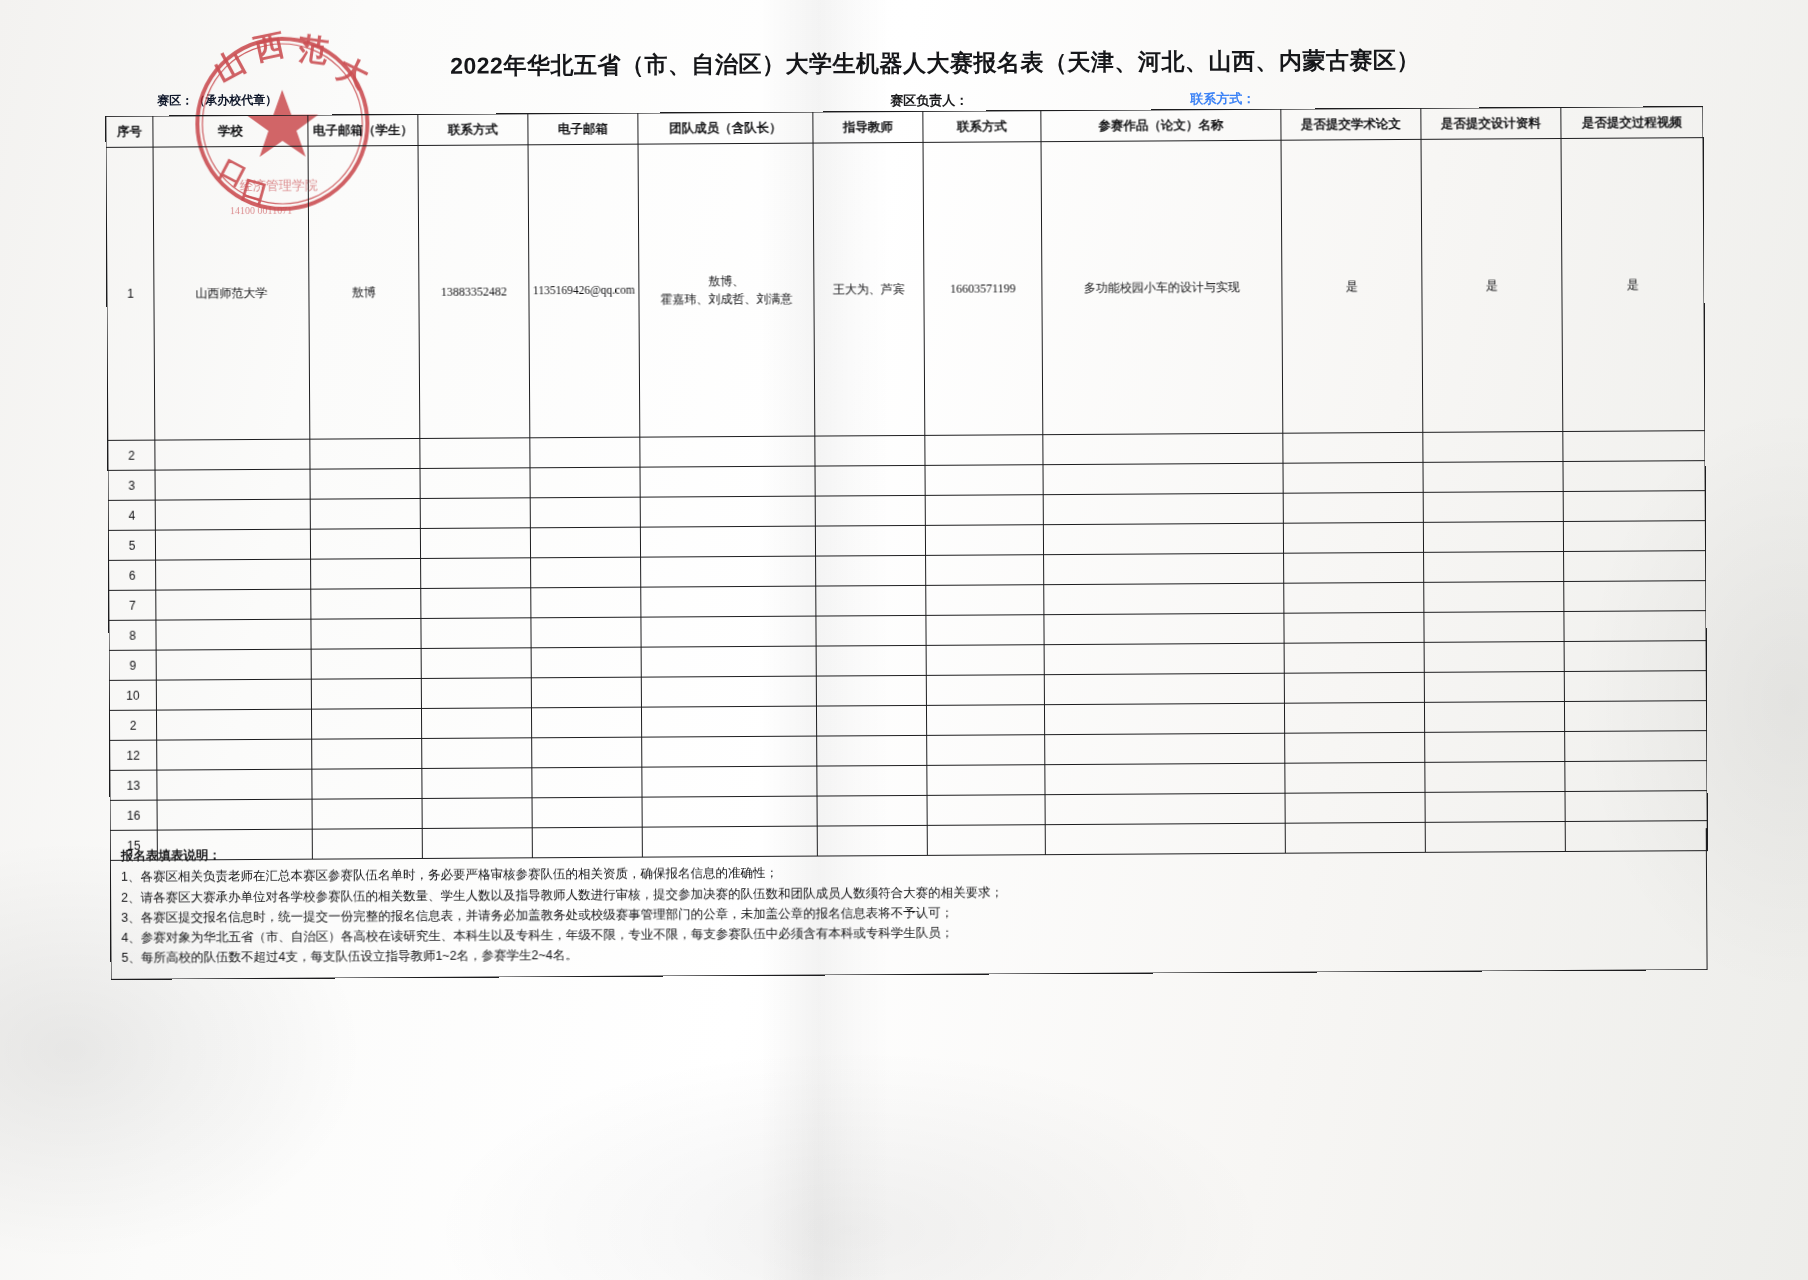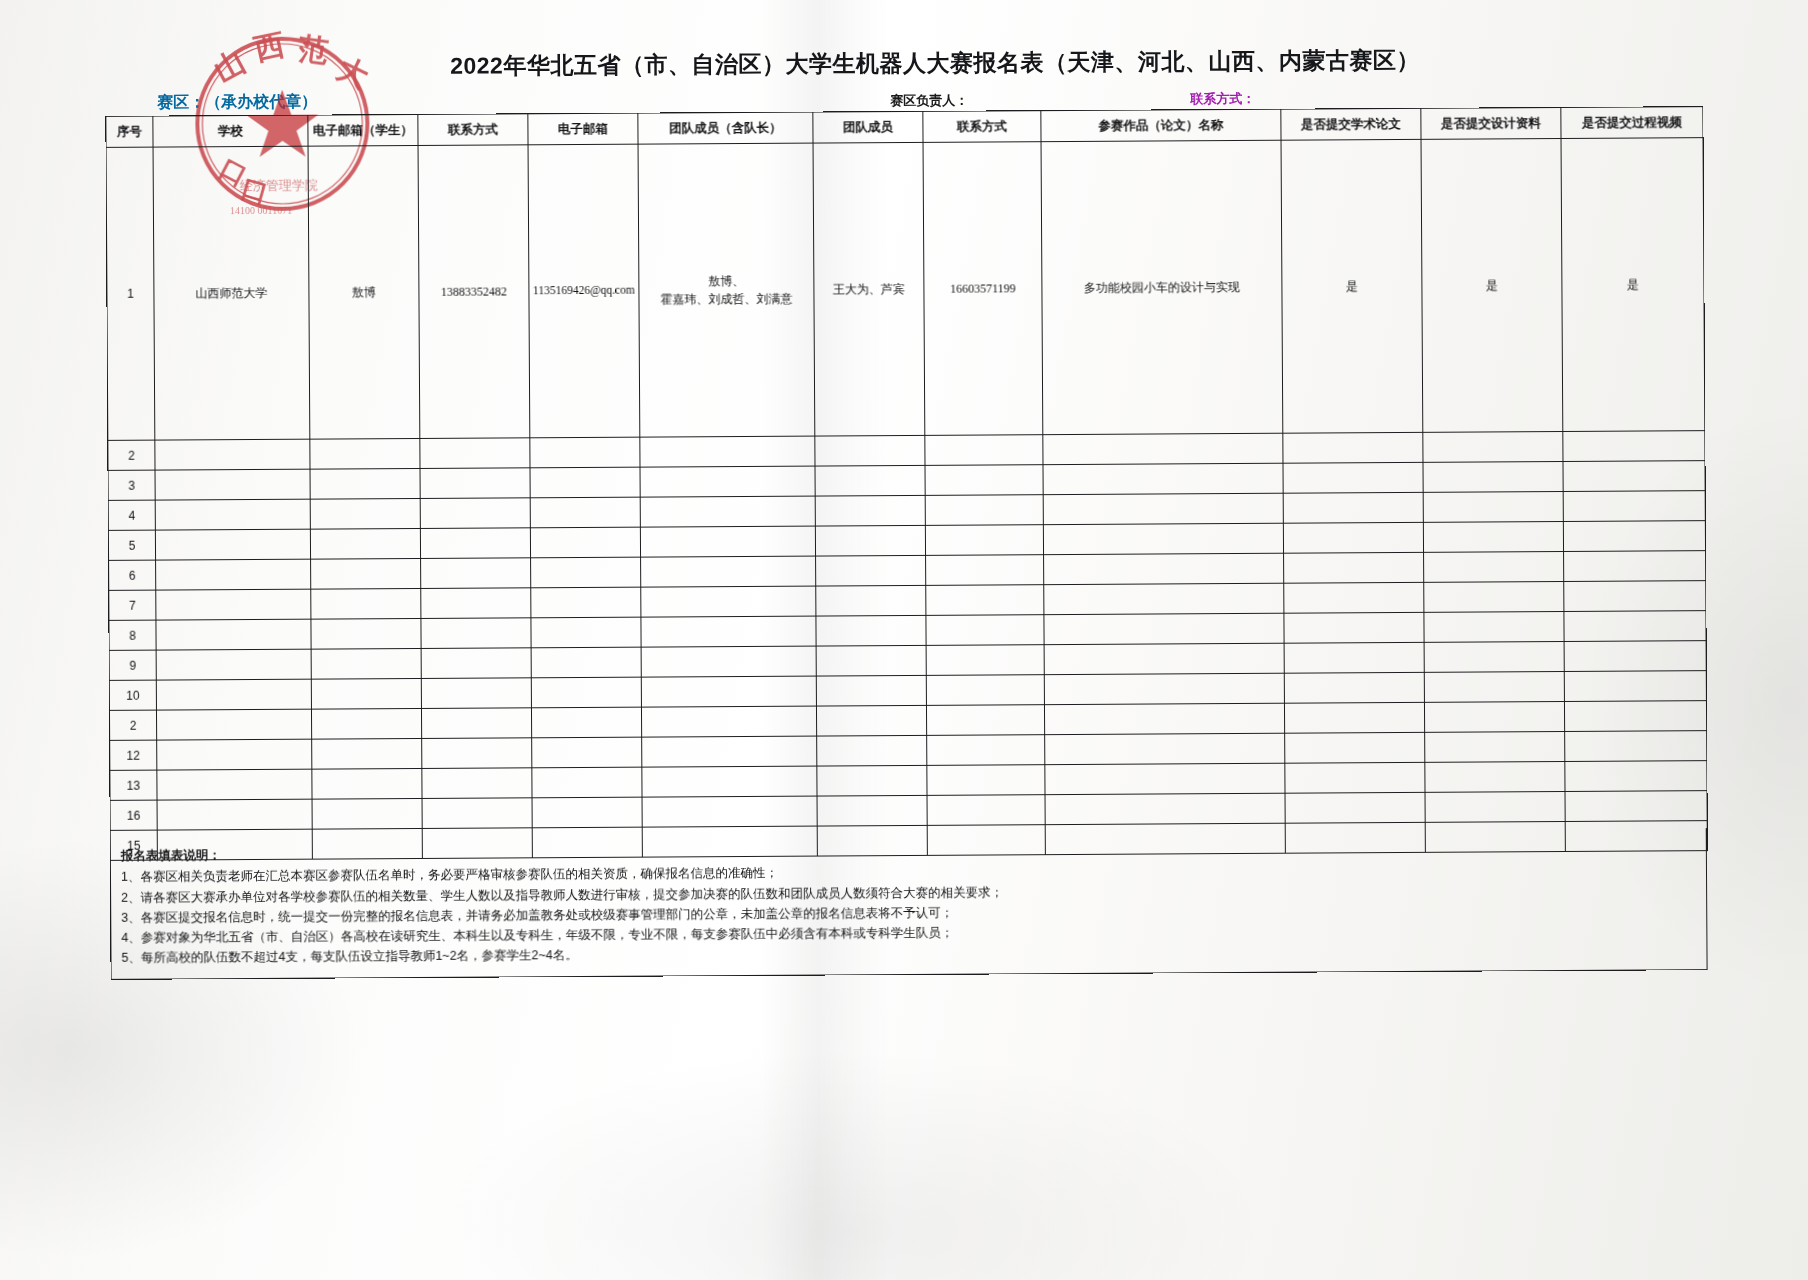--- a/index.html
+++ b/index.html
@@ -47,40 +47,40 @@
     text-align: center;
     font-size: 23px;
     font-weight: bold;
     color: #16171a;
     letter-spacing: 0.5px;
   }
   .sub-left {
     position: absolute;
     left: 52px;
     top: 70px;
-    font-size: 16px;
+    font-size: 12px;
     font-weight: bold;
-    color: #0369a1;
+    color: #0f172a;
   }
   .sub-mid {
     position: absolute;
     left: 785px;
     top: 74px;
     font-size: 13px;
     font-weight: bold;
     color: #1a1a1c;
     text-align: center;
   }
   .sub-right {
     position: absolute;
     left: 1085px;
     top: 74px;
     font-size: 13px;
     font-weight: bold;
-    color: #a21caf;
+    color: #3b82f6;
   }
   table.reg {
     position: absolute;
     left: 0;
     top: 93px;
     width: 1597px;
     border-collapse: collapse;
     table-layout: fixed;
     font-size: 12px;
     color: #131315;
@@ -178,21 +178,21 @@
         <col style="width:142px">
     </colgroup>
     <thead>
       <tr>
         <th>序号</th>
         <th>学校</th>
         <th>电子邮箱（学生）</th>
         <th>联系方式</th>
         <th>电子邮箱</th>
         <th>团队成员（含队长）</th>
-        <th>团队成员</th>
+        <th>指导教师</th>
         <th>联系方式</th>
         <th>参赛作品（论文）名称</th>
         <th>是否提交学术论文</th>
         <th>是否提交设计资料</th>
         <th>是否提交过程视频</th>
       </tr>
     </thead>
     <tbody>
       <tr class="filled">
         <td class="rowno">1</td>

